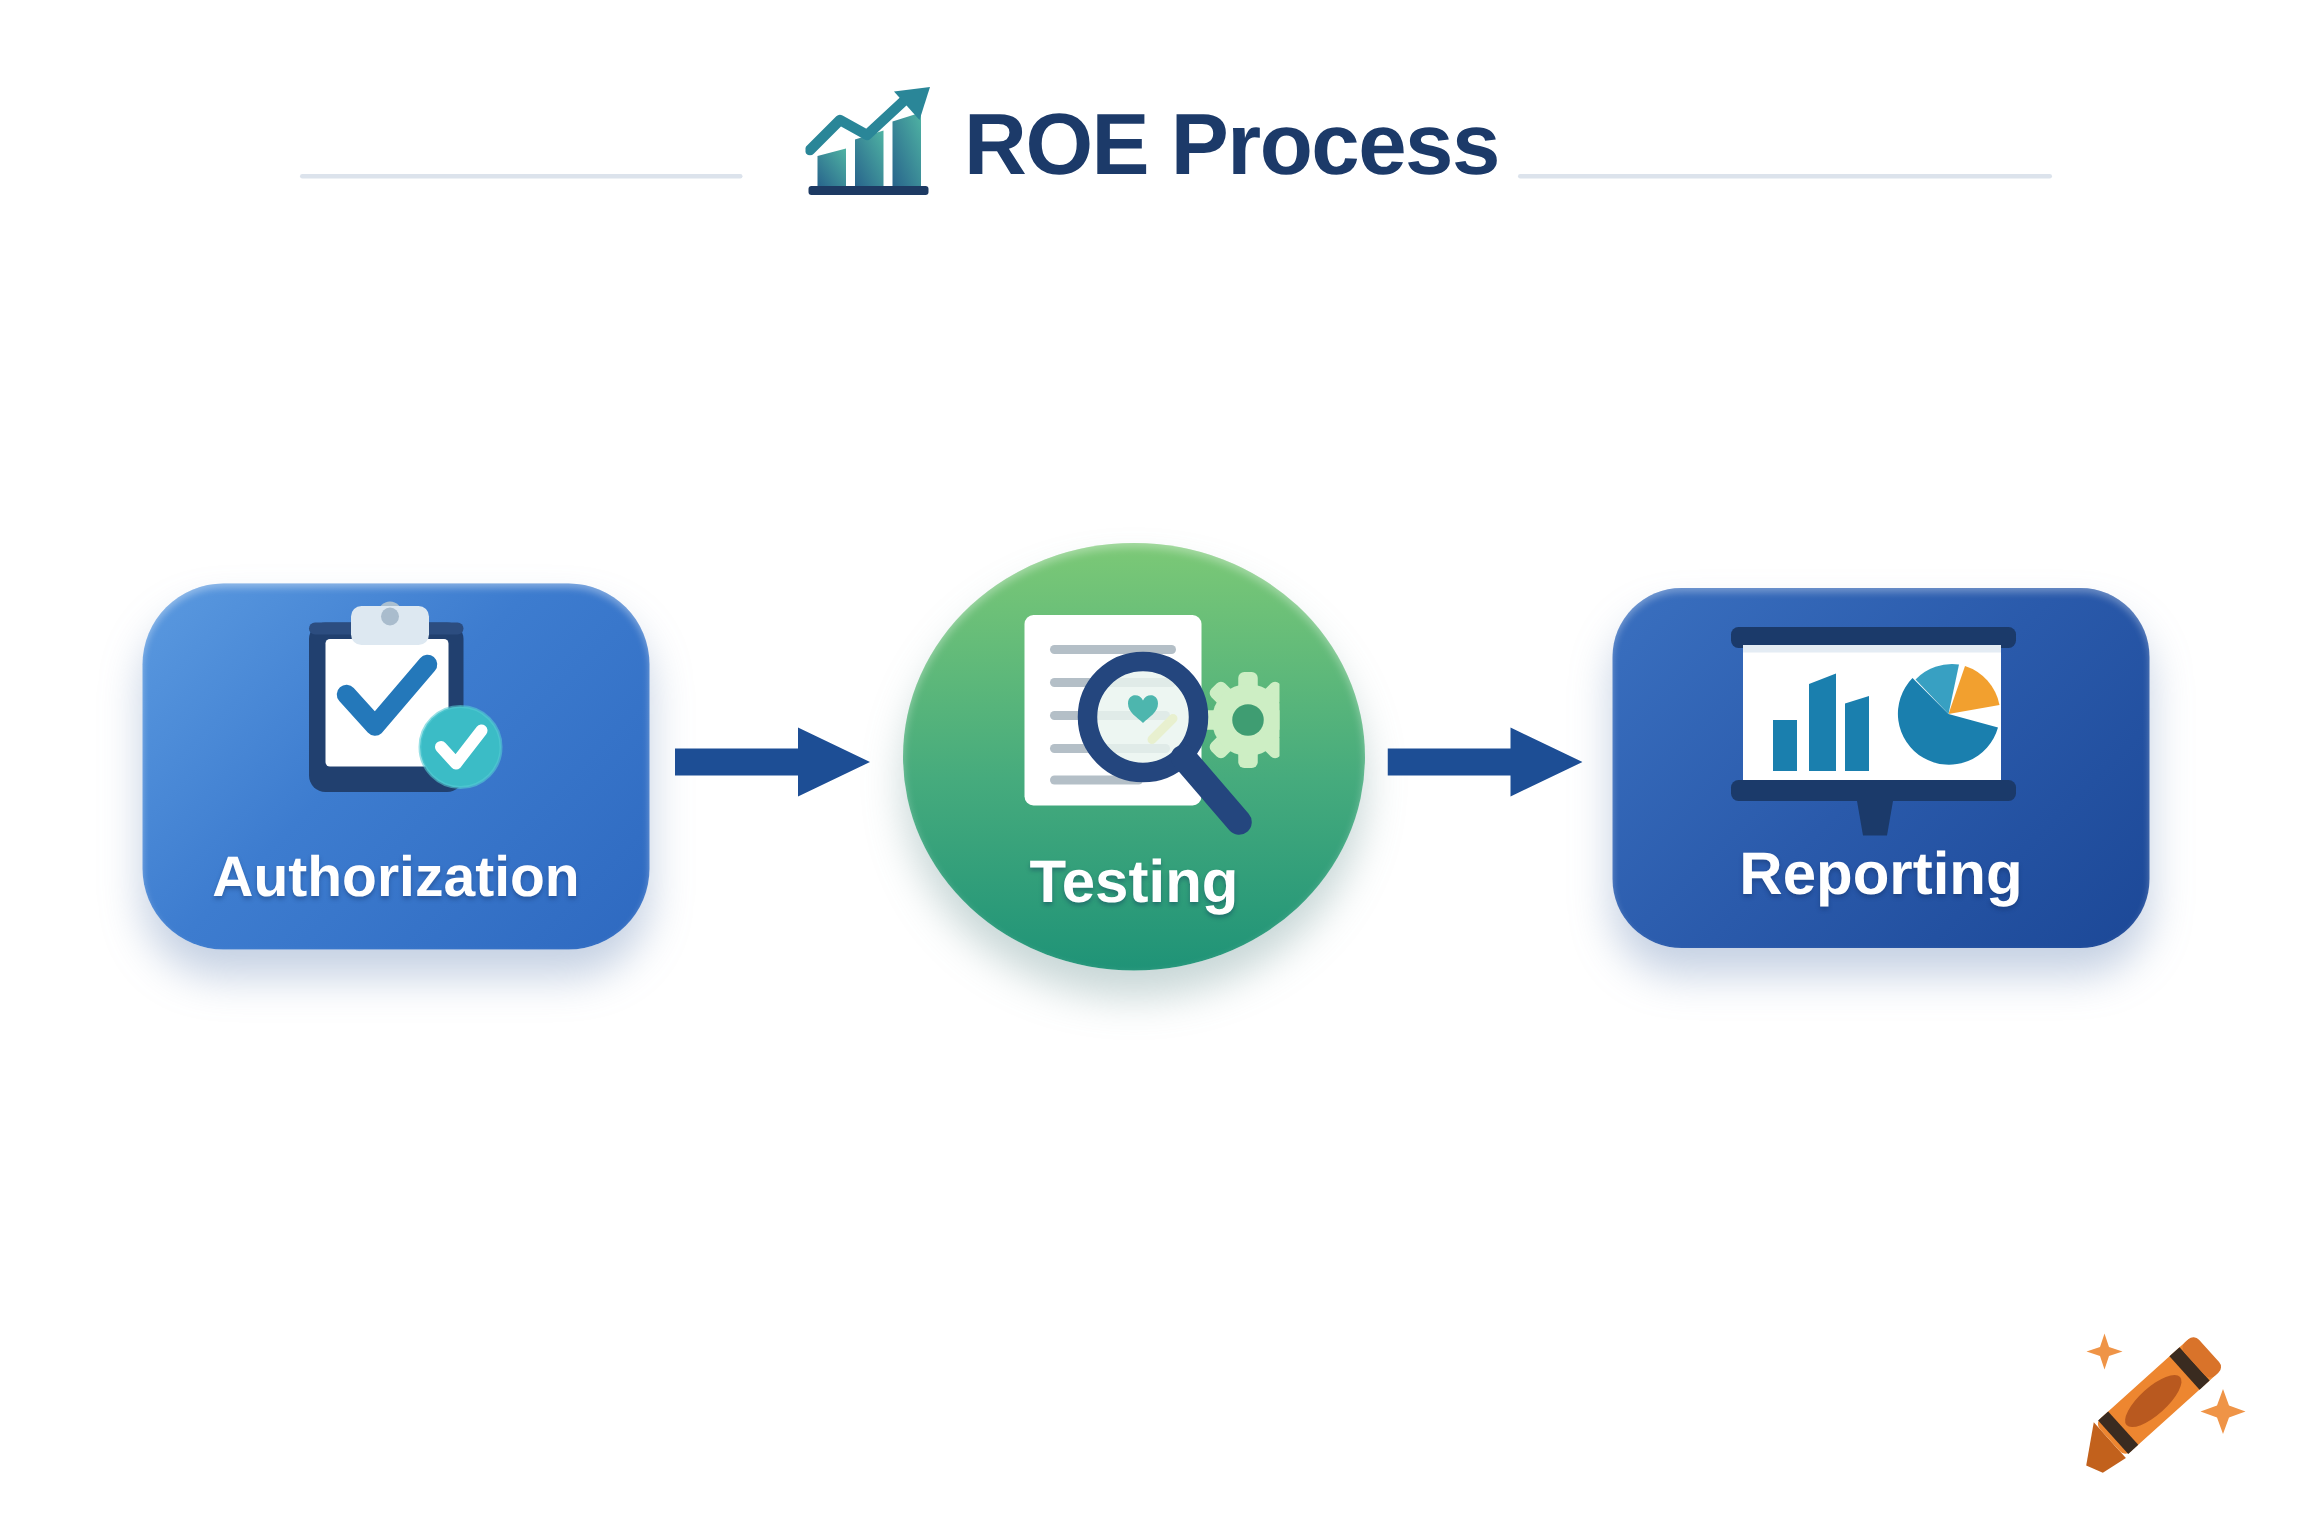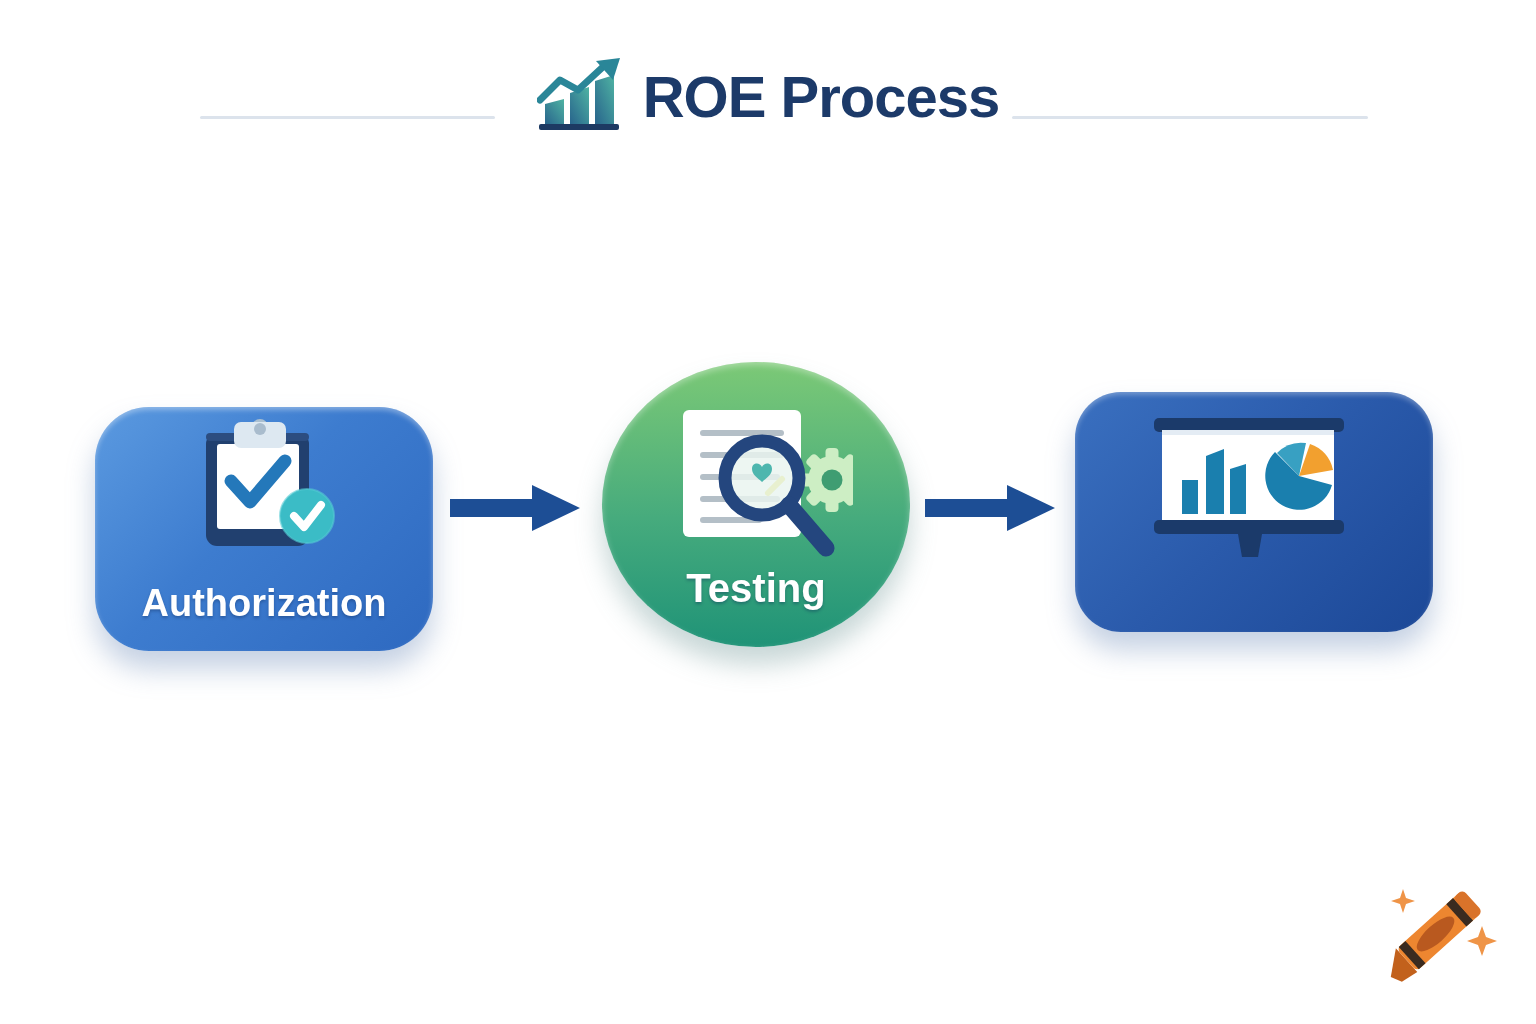--- a/index.html
+++ b/index.html
@@ -13,21 +13,21 @@
   .divider { position:absolute; height:3px; background:#dce3ec; border-radius:2px; }
   .divider.left  { left:200px;  top:116px; width:295px; }
   .divider.right { left:1012px; top:116px; width:356px; }
 
   
   .node { position:absolute; }
   .node-label { position:absolute; left:0; right:0; text-align:center; color:#ffffff; font-weight:bold;
                 text-shadow:0 2px 3px rgba(15,40,85,.35); }
   .box-auth { left:95px; top:389px; width:338px; height:244px; border-radius:54px;
               background:linear-gradient(135deg,#5b9ae0 0%,#3d7ccf 45%,#2e69c0 100%);
-              box-shadow:0 18px 28px rgba(110,140,185,.40), inset 0 3px 5px rgba(255,255,255,.35);margin-top:18px; }
+              box-shadow:0 18px 28px rgba(110,140,185,.40), inset 0 3px 5px rgba(255,255,255,.35); }
   .box-auth .node-label { bottom:26px; font-size:38px; }
   .circle-test { left:602px; top:362px; width:308px; height:285px; border-radius:50%;
               background:linear-gradient(180deg,#7cc976 0%,#46ab7d 55%,#1f9377 100%);
               box-shadow:0 18px 26px rgba(110,150,150,.38), inset 0 3px 6px rgba(255,255,255,.35); }
   .circle-test .node-label { bottom:36px; font-size:40px;margin-top:16px; }
   .box-report { left:1075px; top:392px; width:358px; height:240px; border-radius:46px;
               background:linear-gradient(135deg,#3a70c0 0%,#2a5aab 50%,#1c4897 100%);
               box-shadow:0 18px 28px rgba(110,140,185,.40), inset 0 3px 5px rgba(255,255,255,.30); }
   .box-report .node-label { bottom:26px; font-size:40px; }
 
@@ -130,20 +130,21 @@
         <polygon points="58,42 76,35 76,100 58,100"></polygon>
         <polygon points="82,55 98,50 98,100 82,100"></polygon>
       </g>
 
       <g>
         <path d="M151,62 L185,56 A34 34 0 0 0 162,30 Z" fill="#f2a02f"></path>
         <path d="M151,62 L158,29 A34 34 0 0 0 129,39 Z" fill="#38a0c2"></path>
         <path d="M151,62 L127,38 A34 34 0 1 0 184,71 Z" fill="#1a7fae"></path>
       </g>
     </svg>
+    <div class="node-label">Reporting</div>
   </div>
 
   <svg class="crayon" viewBox="0 0 160 160">
     <g transform="rotate(-42 78 72)">
       <polygon points="10,74 33,56 33,88 15,85" fill="#c2611c"></polygon>
       <rect x="33" y="57" width="88" height="30" rx="5" fill="#ed8630"></rect>
       <rect x="36" y="57" width="9" height="30" fill="#3a2b20"></rect>
       <rect x="100" y="57" width="9" height="30" fill="#3a2b20"></rect>
       <rect x="109" y="57" width="13" height="30" rx="5" fill="#d9732a"></rect>
       <ellipse cx="72" cy="72" rx="24" ry="9" fill="#b9591f"></ellipse>

